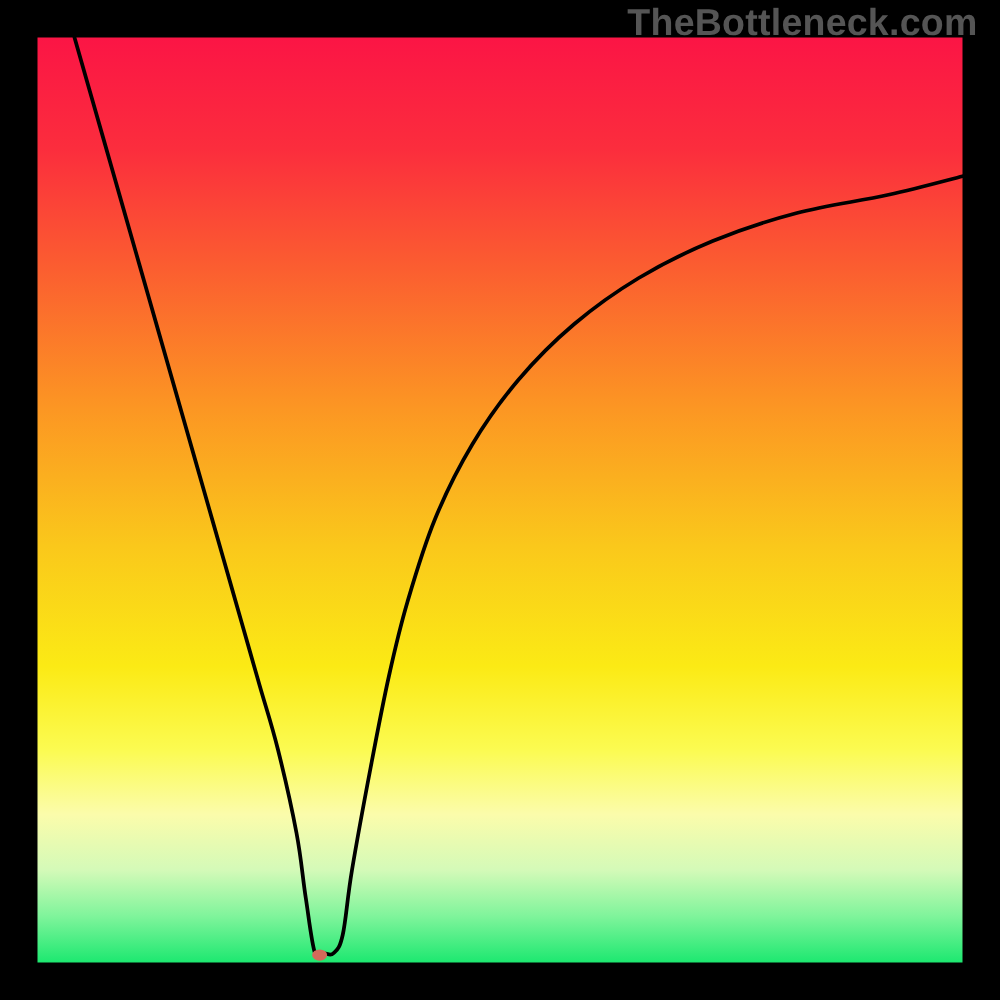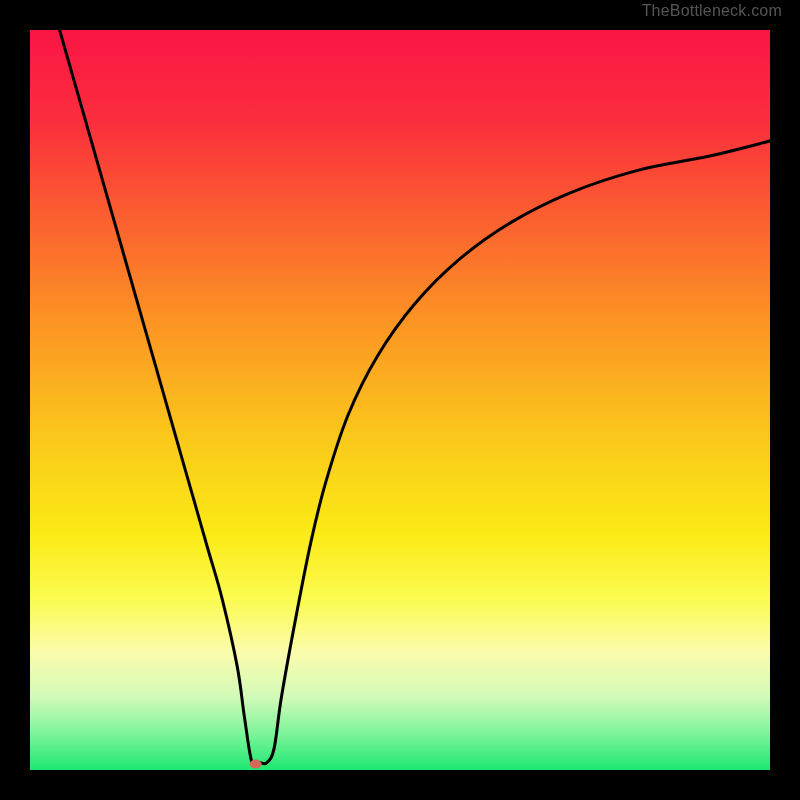--- a/index.html
+++ b/index.html
@@ -13,22 +13,22 @@
   }
   .container {
     position: relative;
     width: 800px;
     height: 800px;
   }
   .watermark {
     position: absolute;
     top: 2px;
     right: 18px;
-    font-size: 16px;
-    font-weight: 400;
+    font-size: 30px;
+    font-weight: 700;
     color: #555;
     letter-spacing: 0.2px;
     z-index: 5;
   }
   svg {
     display: block;
   }
 </style>
 </head>
 <body>

